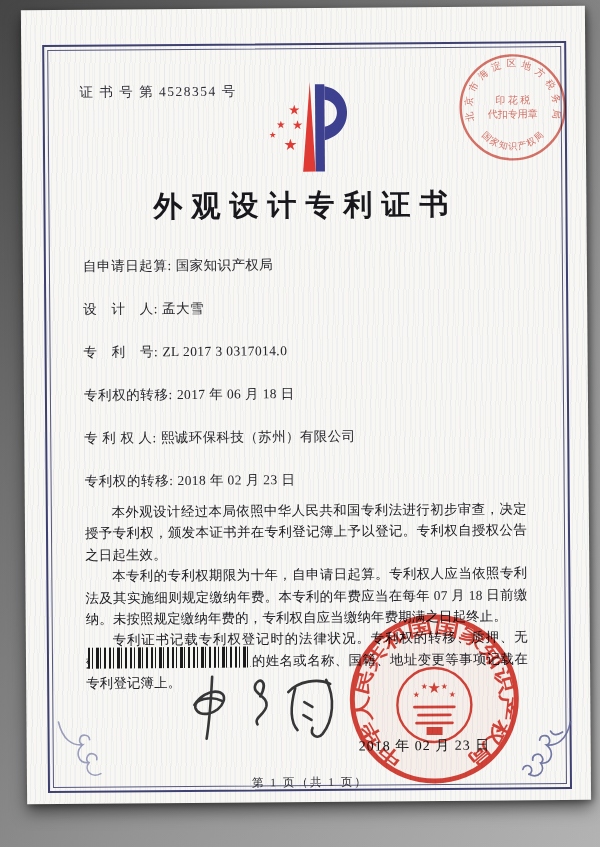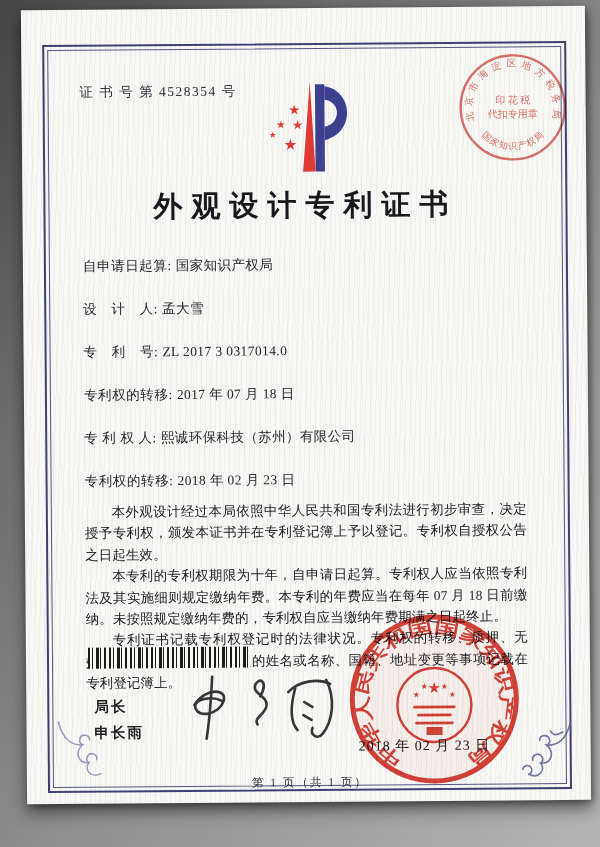--- a/index.html
+++ b/index.html
@@ -159,37 +159,33 @@
         <textPath href="#arcTopB" startOffset="0" textLength="70" lengthAdjust="spacing">国家知识产权局</textPath>
       </text>
       <text class="stamp-text" x="57" y="53" font-size="10" text-anchor="middle">印 花 税</text>
       <text class="stamp-text" x="57" y="67" font-size="10" text-anchor="middle">代扣专用章</text>
     </svg>
 
     <div class="fields">
       <div class="field-row"><span class="lab">自申请日起算: </span><span class="val">国家知识产权局</span></div>
       <div class="field-row"><span class="lab">设　计　人: </span><span class="val">孟大雪</span></div>
       <div class="field-row"><span class="lab">专　利　号: </span><span class="val">ZL 2017 3 0317014.0</span></div>
-      <div class="field-row"><span class="lab">专利权的转移: </span><span class="val">2017 年 07 月 18 日</span></div>
+      <div class="field-row"><span class="lab">专利权的转移: </span><span class="val">2017 年 06 月 18 日</span></div>
       <div class="field-row"><span class="lab">专 利 权 人: </span><span class="val">熙诚环保科技（苏州）有限公司</span></div>
       <div class="field-row"><span class="lab">专利权的转移: </span><span class="val">2018 年 02 月 23 日</span></div>
     </div>
 
     <div class="paras">
       <p>本外观设计经过本局依照中华人民共和国专利法进行初步审查，决定授予专利权，颁发本证书并在专利登记簿上予以登记。专利权自授权公告之日起生效。</p>
       <p>本专利的专利权期限为十年，自申请日起算。专利权人应当依照专利法及其实施细则规定缴纳年费。本专利的年费应当在每年 07 月 18 日前缴纳。未按照规定缴纳年费的，专利权自应当缴纳年费期满之日起终止。</p>
       <p>专利证书记载专利权登记时的法律状况。专利权的转移、质押、无效、终止、恢复和专利权人的姓名或名称、国籍、地址变更等事项记载在专利登记簿上。</p>
     </div>
 
     <div class="barcode"></div>
 
-    <div class="signer">
-      <div>局长</div>
-      <div>申长雨</div>
-    </div>
 
     <svg class="signature" viewBox="0 0 190 82">
       <g fill="none" stroke="#1d1d1f" stroke-width="2.6" stroke-linecap="round" opacity=".88">
         <path d="M18,36 C30,18 52,20 47,33 C43,45 22,50 19,39 C17,30 36,27 45,32"></path>
         <path d="M36,8 C35,26 33,52 30,70"></path>
         <path d="M84,28 C93,12 82,8 79,17 C76,26 92,27 90,38 C88,47 77,49 81,56"></path>
         <path d="M112,24 C122,13 142,10 154,16"></path>
         <path d="M119,20 C114,38 114,54 121,62"></path>
         <path d="M150,12 C159,30 157,52 146,66 C141,72 133,67 136,60"></path>
         <path d="M128,34 L136,39 M127,47 L135,52"></path>

